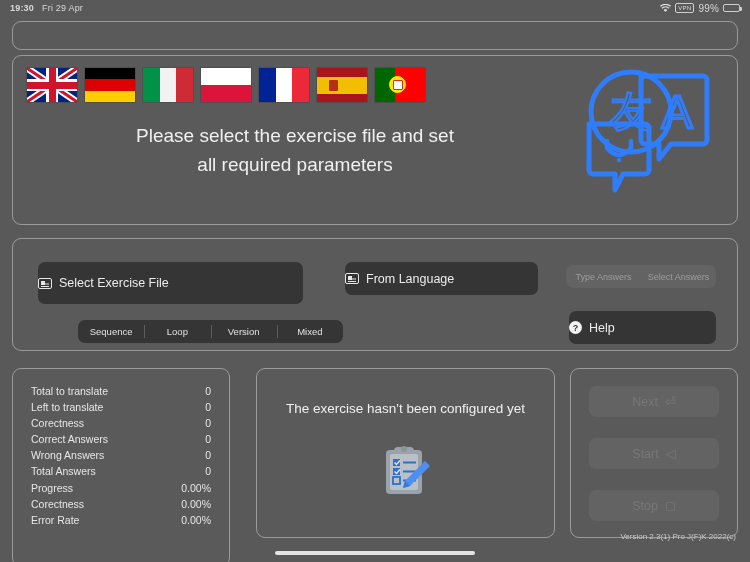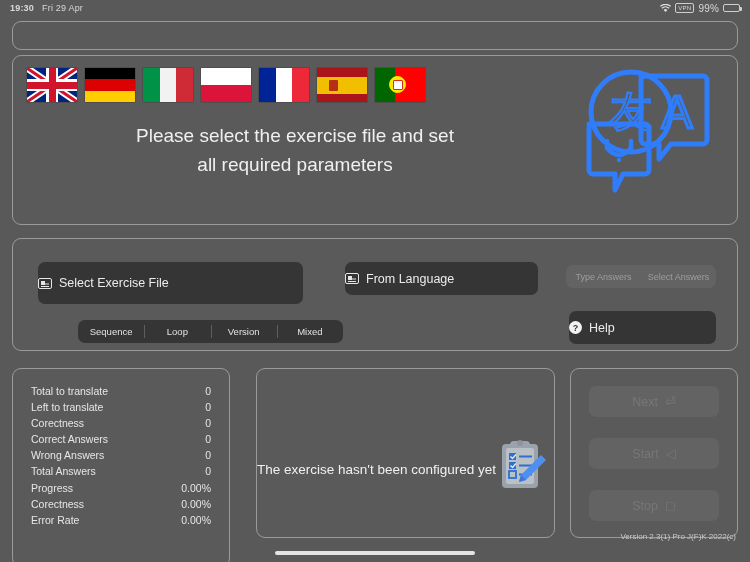--- a/index.html
+++ b/index.html
@@ -277,20 +277,21 @@
     line-height: 16.1px;
     color: #e6e6e6;
   }
   .stat-val { min-width: 44px; text-align: right; }
 
   .center-panel {
     position: absolute;
     left: 256px; top: 368px;
     width: 299px; height: 170px;
     display: flex;
+    flex-direction: column;
     align-items: center;
   }
   .center-msg {
     margin-top: 32px;
     font-size: 13.5px;
     color: #f0f0f0;
   }
   .clip-wrap { margin-top: 28px; }
 
   .actions-panel {

